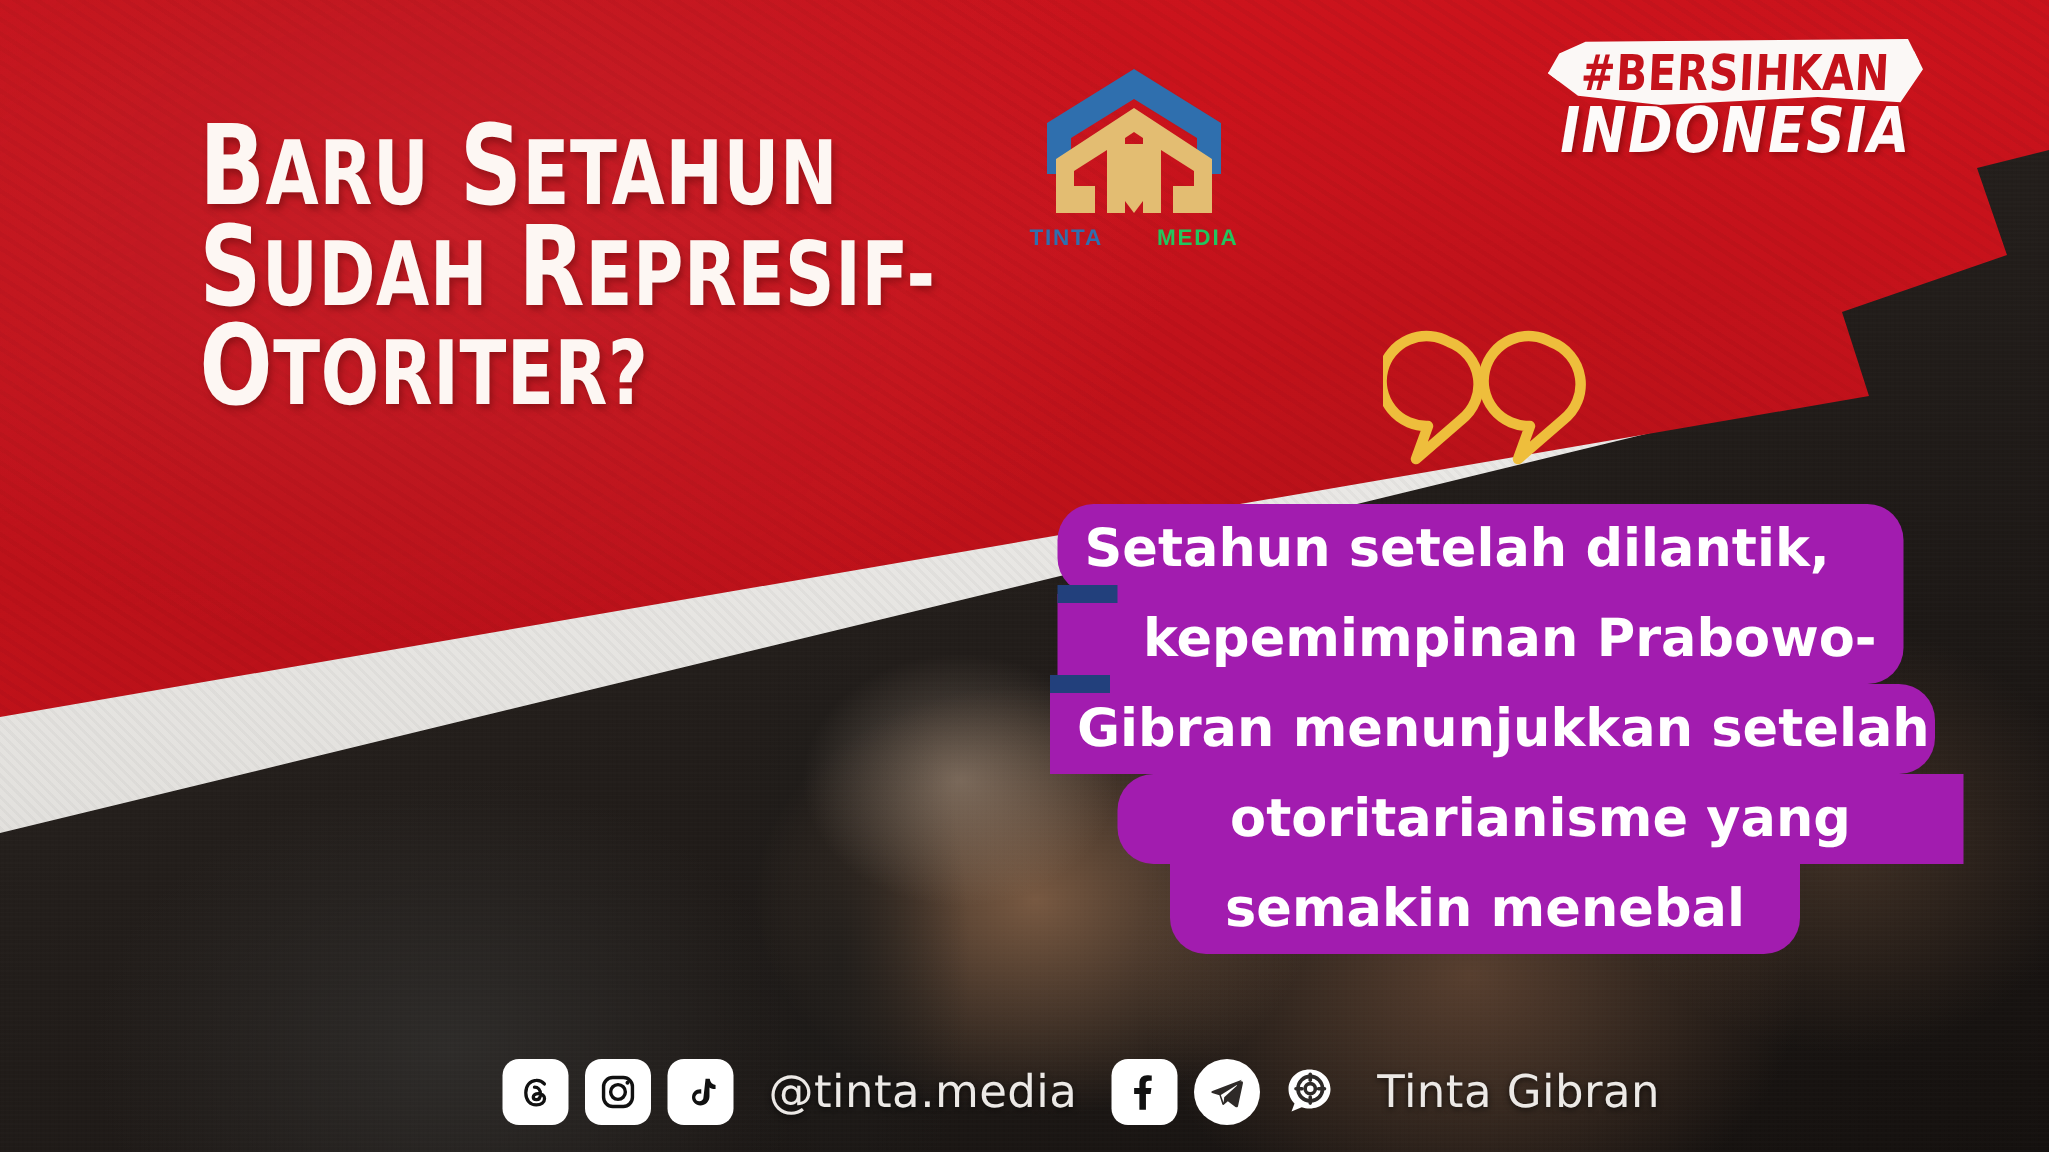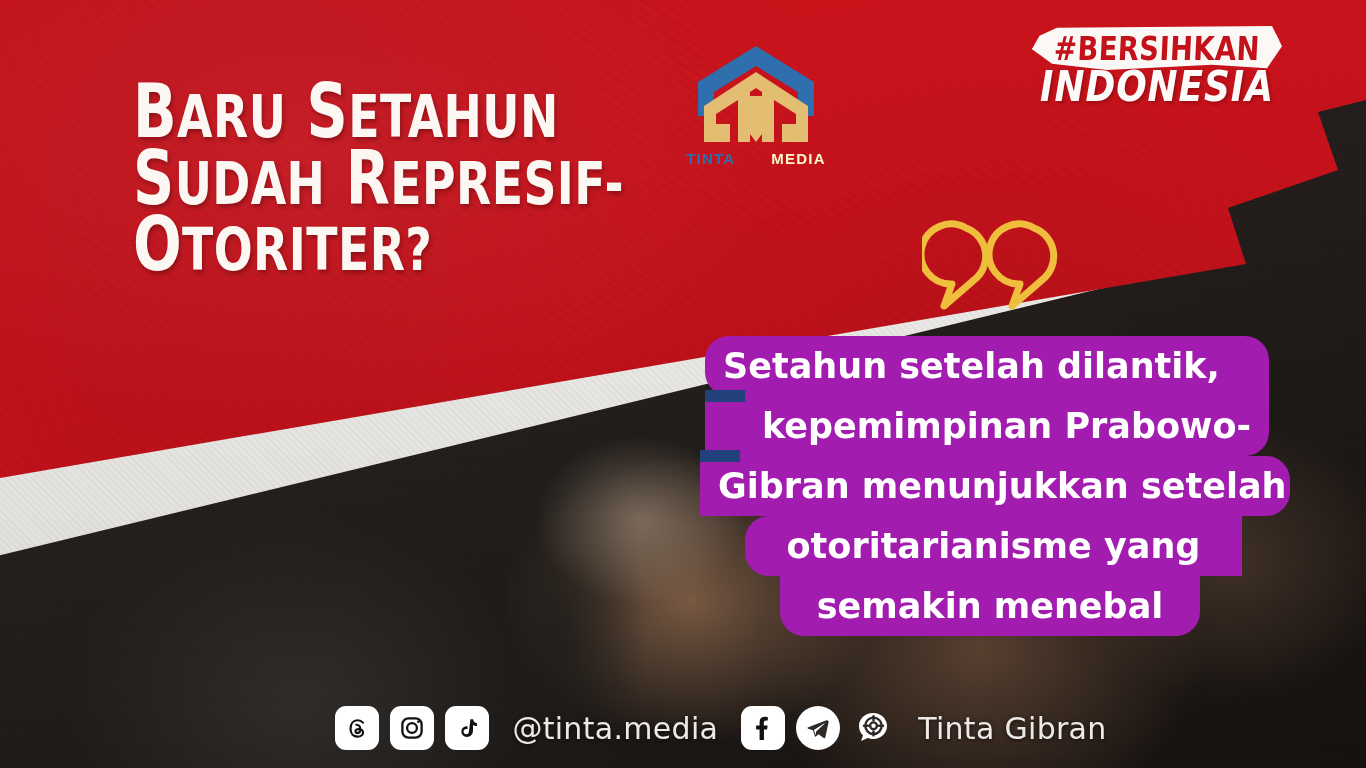--- a/index.html
+++ b/index.html
@@ -76,21 +76,21 @@
   .headline .sc{font-size:0.80em;}
 
   
   .logo{position:absolute;left:686px;top:38px;width:140px;height:140px;}
   .logo svg{display:block;}
   .logo-word{
     position:absolute;left:0;top:112px;width:140px;text-align:center;
     font-size:15px;font-weight:700;letter-spacing:1.2px;
   }
   .logo-word .t1{color:#2f6fae;}
-  .logo-word .t2{color:#fef9c3;margin-left:36px;}
+  .logo-word .t2{color:#22c55e;margin-left:36px;}
 
   
   .badge{position:absolute;left:1022px;top:14px;width:268px;height:104px;}
   .badge .stroke{
     position:absolute;left:10px;top:12px;width:250px;height:44px;background:#fbf8f6;
     clip-path:polygon(3% 22%,10% 4%,96% 0,100% 46%,94% 96%,72% 88%,30% 100%,8% 86%,0 52%);
     box-shadow:0 2px 6px rgba(80,0,0,.25);
   }
   .badge .stroke::after{
     content:"";position:absolute;right:-14px;top:8px;width:26px;height:7px;background:#fbf8f6;
@@ -119,21 +119,21 @@
   .qline{
     position:absolute;background:#a21caf;color:#ffffff;
     font-size:35px;font-weight:700;line-height:60px;height:60px;
     border-radius:22px;white-space:nowrap;padding:0 18px;
     font-family:"DejaVu Sans","Liberation Sans",sans-serif;
     box-sizing:border-box;pointer-events:auto;
   }
   .qline.l1{left:705px;top:336px;width:564px;text-align:left;border-radius:24px 24px 0 24px;}
   .qline.l2{left:705px;top:396px;width:564px;text-align:right;border-radius:0 0 24px 0;}
   .qline.l3{left:700px;top:456px;width:590px;text-align:left;border-radius:0 24px 24px 0;}
-  .qline.l4{left:745px;top:516px;width:497px;text-align:center;border-radius:24px 0 0 24px;}
+  .qline.l4{left:745px;top:516px;width:564px;text-align:center;border-radius:24px 0 0 24px;}
   .qline.l5{left:780px;top:576px;width:420px;text-align:center;border-radius:0 0 24px 24px;}
   .qline.l2::before,.qline.l3::before{
     content:"";position:absolute;left:0;top:-6px;width:40px;height:12px;background:#22407c;
   }
 
   
   .social{
     position:absolute;left:0;top:697px;width:1366px;height:62px;
     display:flex;align-items:center;justify-content:center;gap:11px;margin-left:44px;
   }

